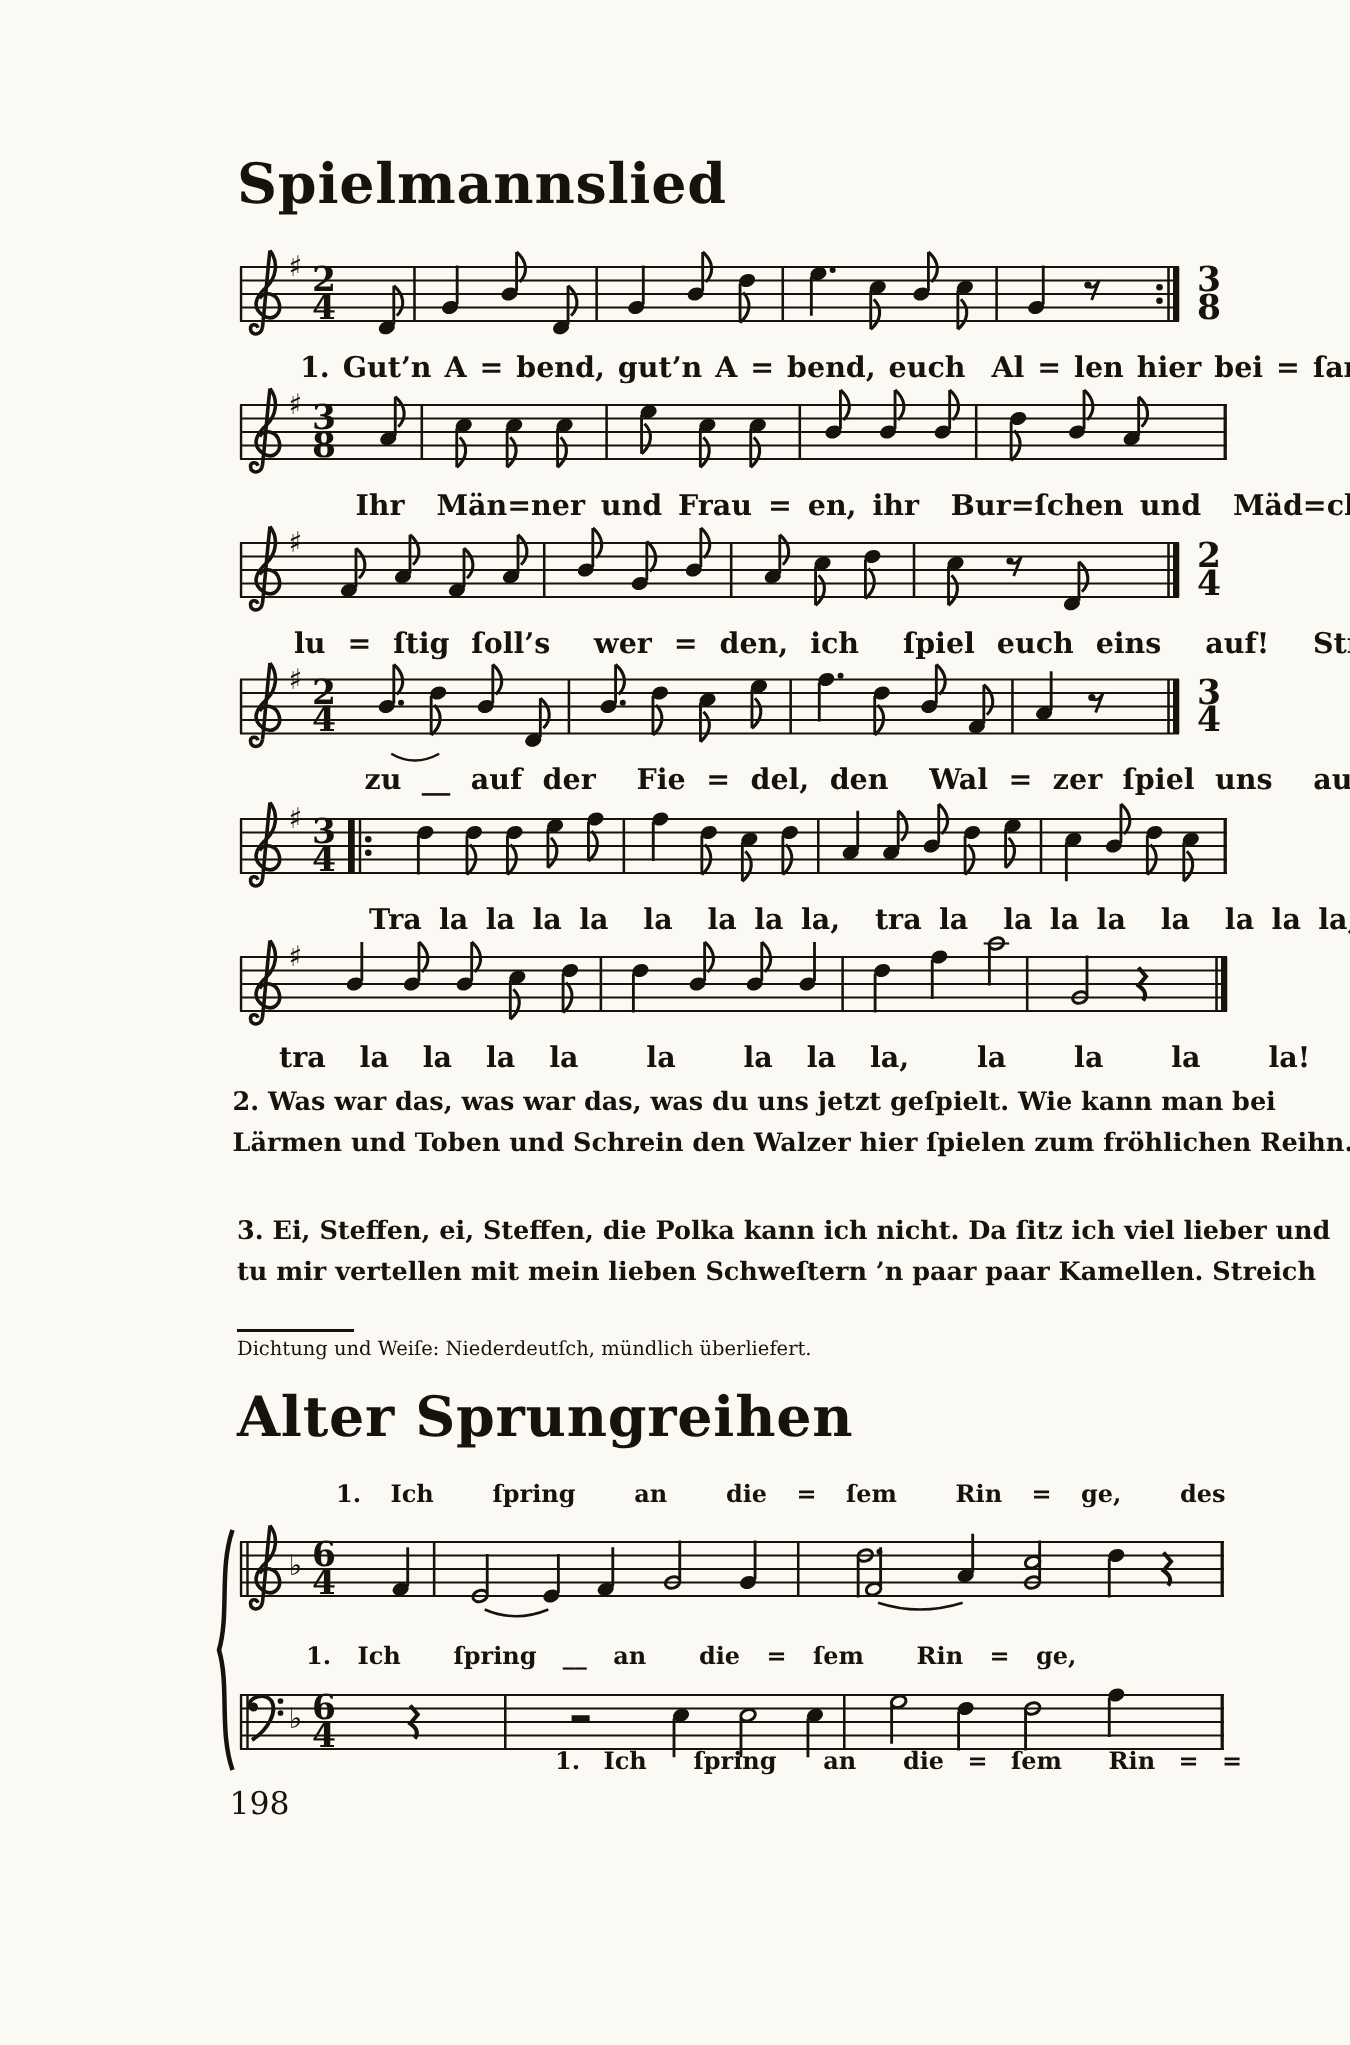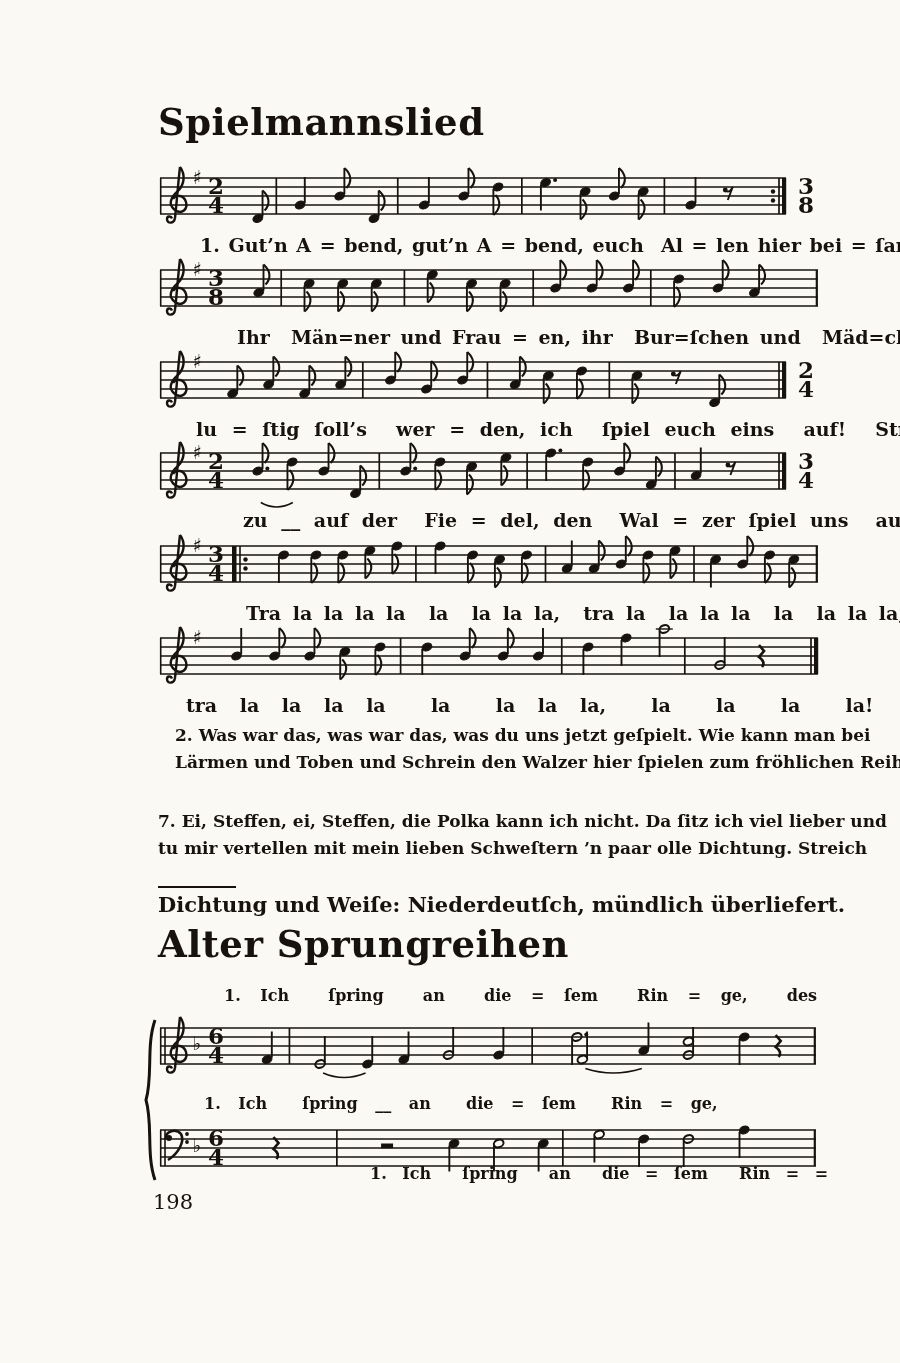--- a/index.html
+++ b/index.html
@@ -9,21 +9,21 @@
     font-family:"DejaVu Serif",serif;
   }
   .abs{position:absolute;}
   .title{font-size:37px;font-weight:bold;letter-spacing:.5px;white-space:nowrap;}
   .staff-block{position:absolute;left:158px;width:662px;}
   .staff-host{width:662px;height:80px;}
   .lyr{font-size:19px;font-weight:bold;white-space:pre;margin-top:-8px;}
   .verse{font-size:17px;font-weight:bold;}
   .verse div{white-space:pre;line-height:27px;}
   .rule{border-top:2.5px solid #17120c;width:78px;}
-  .footnote{font-size:21px;font-weight:bold;white-space:pre;}
+  .footnote{font-size:13px;font-weight:normal;white-space:pre;}
   .pageno{font-size:21px;}
   .syslyr{font-size:16px;font-weight:bold;white-space:pre;}
   .system{position:absolute;left:144px;top:1014px;width:690px;height:172px;}
 </style>
 </head>
 <body>
 
 <div class="abs title" style="left:158px;top:100px;">Spielmannslied</div>
 
 <div class="staff-block" style="top:162px;">
@@ -411,27 +411,27 @@
         <line x1="501.59000000000003" y1="9" x2="501.59000000000003" y2="35" stroke="#17120c" stroke-width="1.9"></line>
         <ellipse cx="561.96" cy="43" rx="5" ry="3.7" transform="rotate(-20 561.96 43)" fill="none" stroke="#17120c" stroke-width="2"></ellipse>
         <line x1="566.6600000000001" y1="41" x2="566.6600000000001" y2="15" stroke="#17120c" stroke-width="1.9"></line>
         <path d="M600.98 23 L605.98 29 L600.98 35 Q607.98 40 603.98 45" fill="none" stroke="#17120c" stroke-width="2.7"></path>
         <line x1="653" y1="16" x2="653" y2="52" stroke="#17120c" stroke-width="1.7"></line>
         <rect x="656" y="16" width="4.2" height="36" fill="#17120c"></rect>
       </svg></div>
   <div class="lyr" style="margin-left:28px;word-spacing:16px;">tra la la la la  la  la la la,  la  la  la  la!</div>
 </div>
 
-<div class="abs verse" style="left:175px;top:722px;width:680px;">
+<div class="abs verse" style="left:155px;top:722px;width:680px;">
   <div>2. Was war das, was war das, was du uns jetzt geſpielt. Wie kann man bei</div>
   <div>Lärmen und Toben und Schrein den Walzer hier ſpielen zum fröhlichen Reihn.</div>
 </div>
 <div class="abs verse" style="left:158px;top:808px;width:680px;">
-  <div>7. Ei, Steffen, ei, Steffen, die Polka kann ich nicht. Da ſitz ich viel lieber und</div>
-  <div>tu mir vertellen mit mein lieben Schweſtern ’n paar olle Dichtung. Streich</div>
+  <div>3. Ei, Steffen, ei, Steffen, die Polka kann ich nicht. Da ſitz ich viel lieber und</div>
+  <div>tu mir vertellen mit mein lieben Schweſtern ’n paar paar Kamellen. Streich</div>
 </div>
 
 <div class="abs rule" style="left:158px;top:886px;"></div>
 <div class="abs footnote" style="left:158px;top:892px;">Dichtung und Weiſe: Niederdeutſch, mündlich überliefert.</div>
 
 <div class="abs title" style="left:158px;top:922px;">Alter Sprungreihen</div>
 
 <div class="abs syslyr" style="left:158px;top:986px;padding-left:66px;word-spacing:14px;">1. Ich  ſpring  an  die = ſem  Rin = ge,  des</div>
 
 <div class="system">

